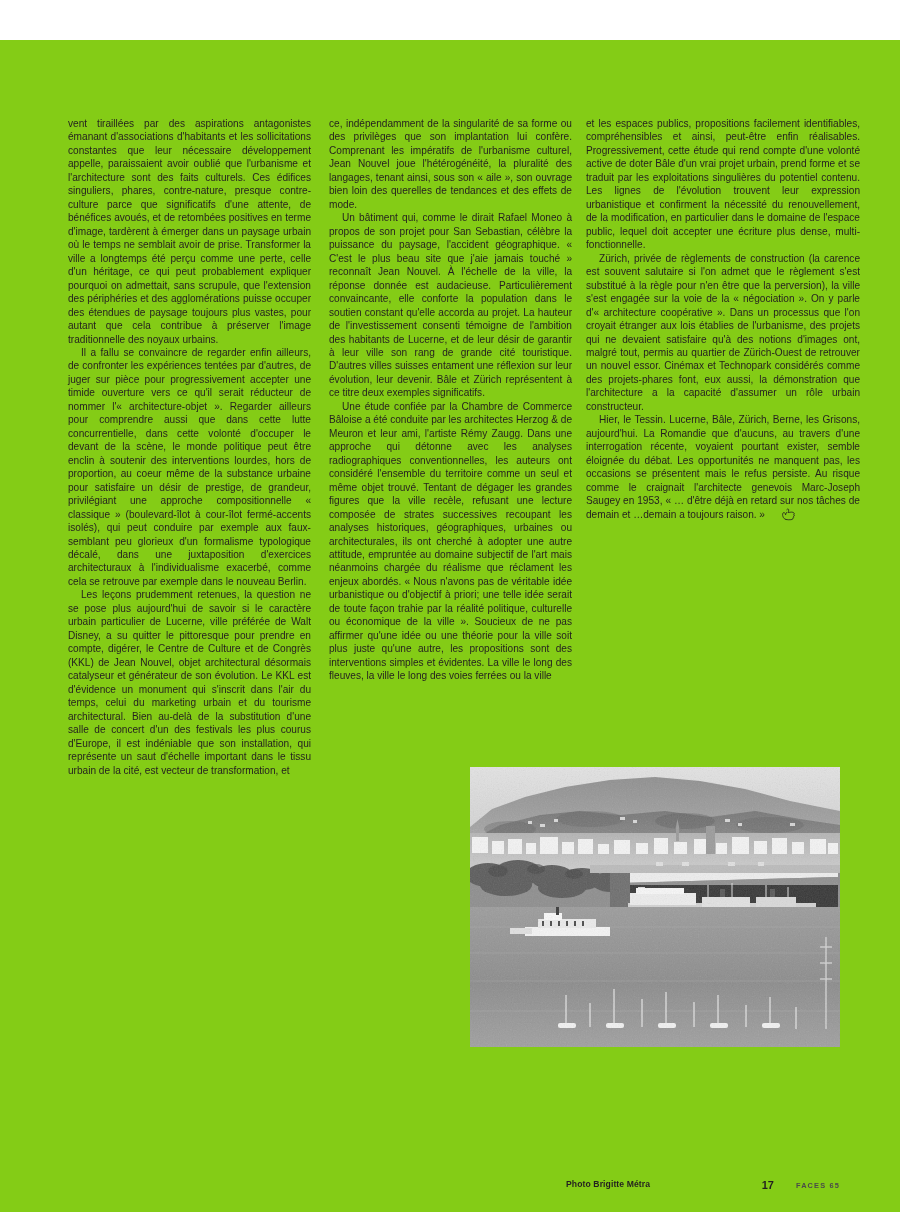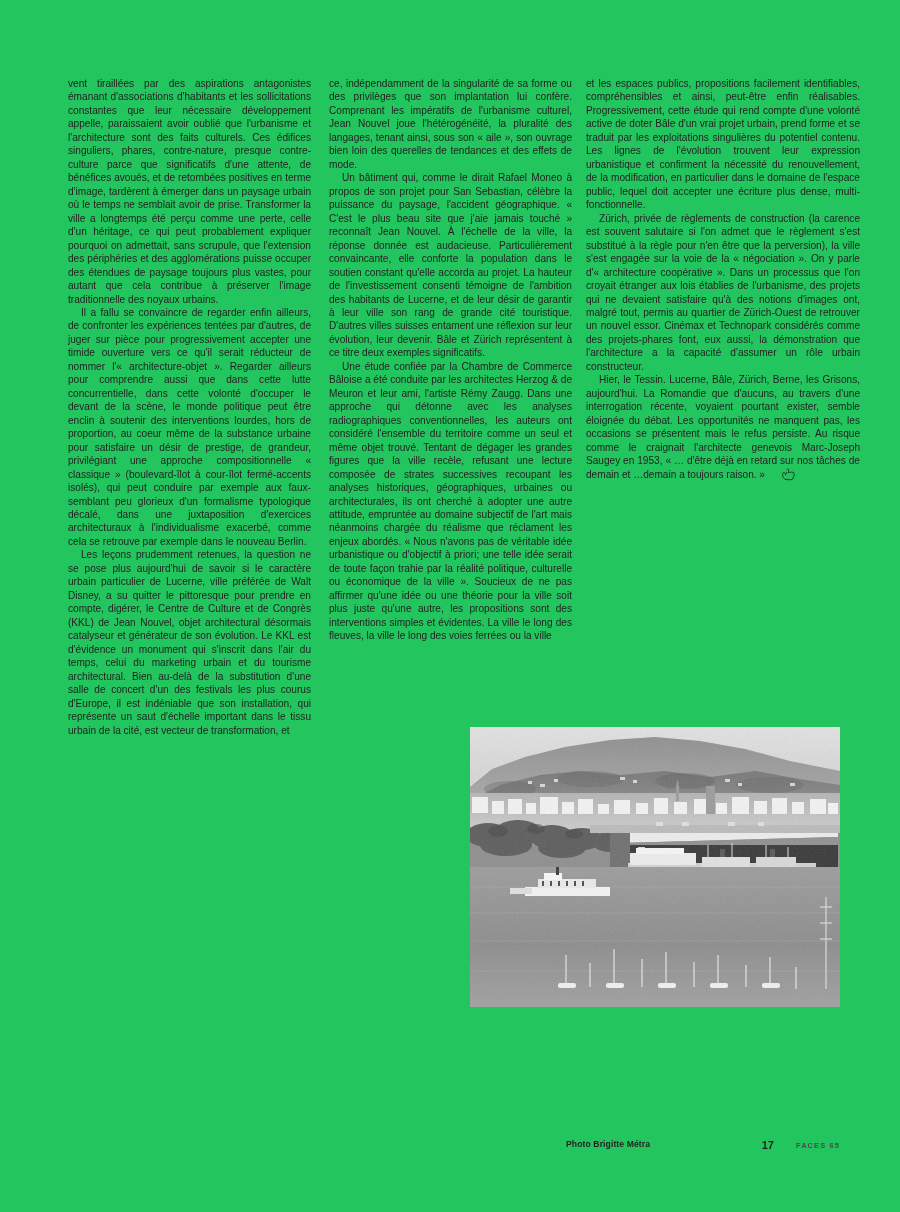--- a/index.html
+++ b/index.html
@@ -13,21 +13,22 @@
     height: 1212px;
     position: relative;
     font-family: "Liberation Sans", sans-serif;
     color: #231f20;
     overflow: hidden;
   }
 
   .page {
     position: absolute;
     inset: 0;
-    background: #22c55e;
+    background: #84cc16;
+    margin-top: 40px;
   }
 
   
   .columns {
     position: absolute;
     left: 68px;
     top: 77px;
     width: 772px;
     height: 935px;
   }

